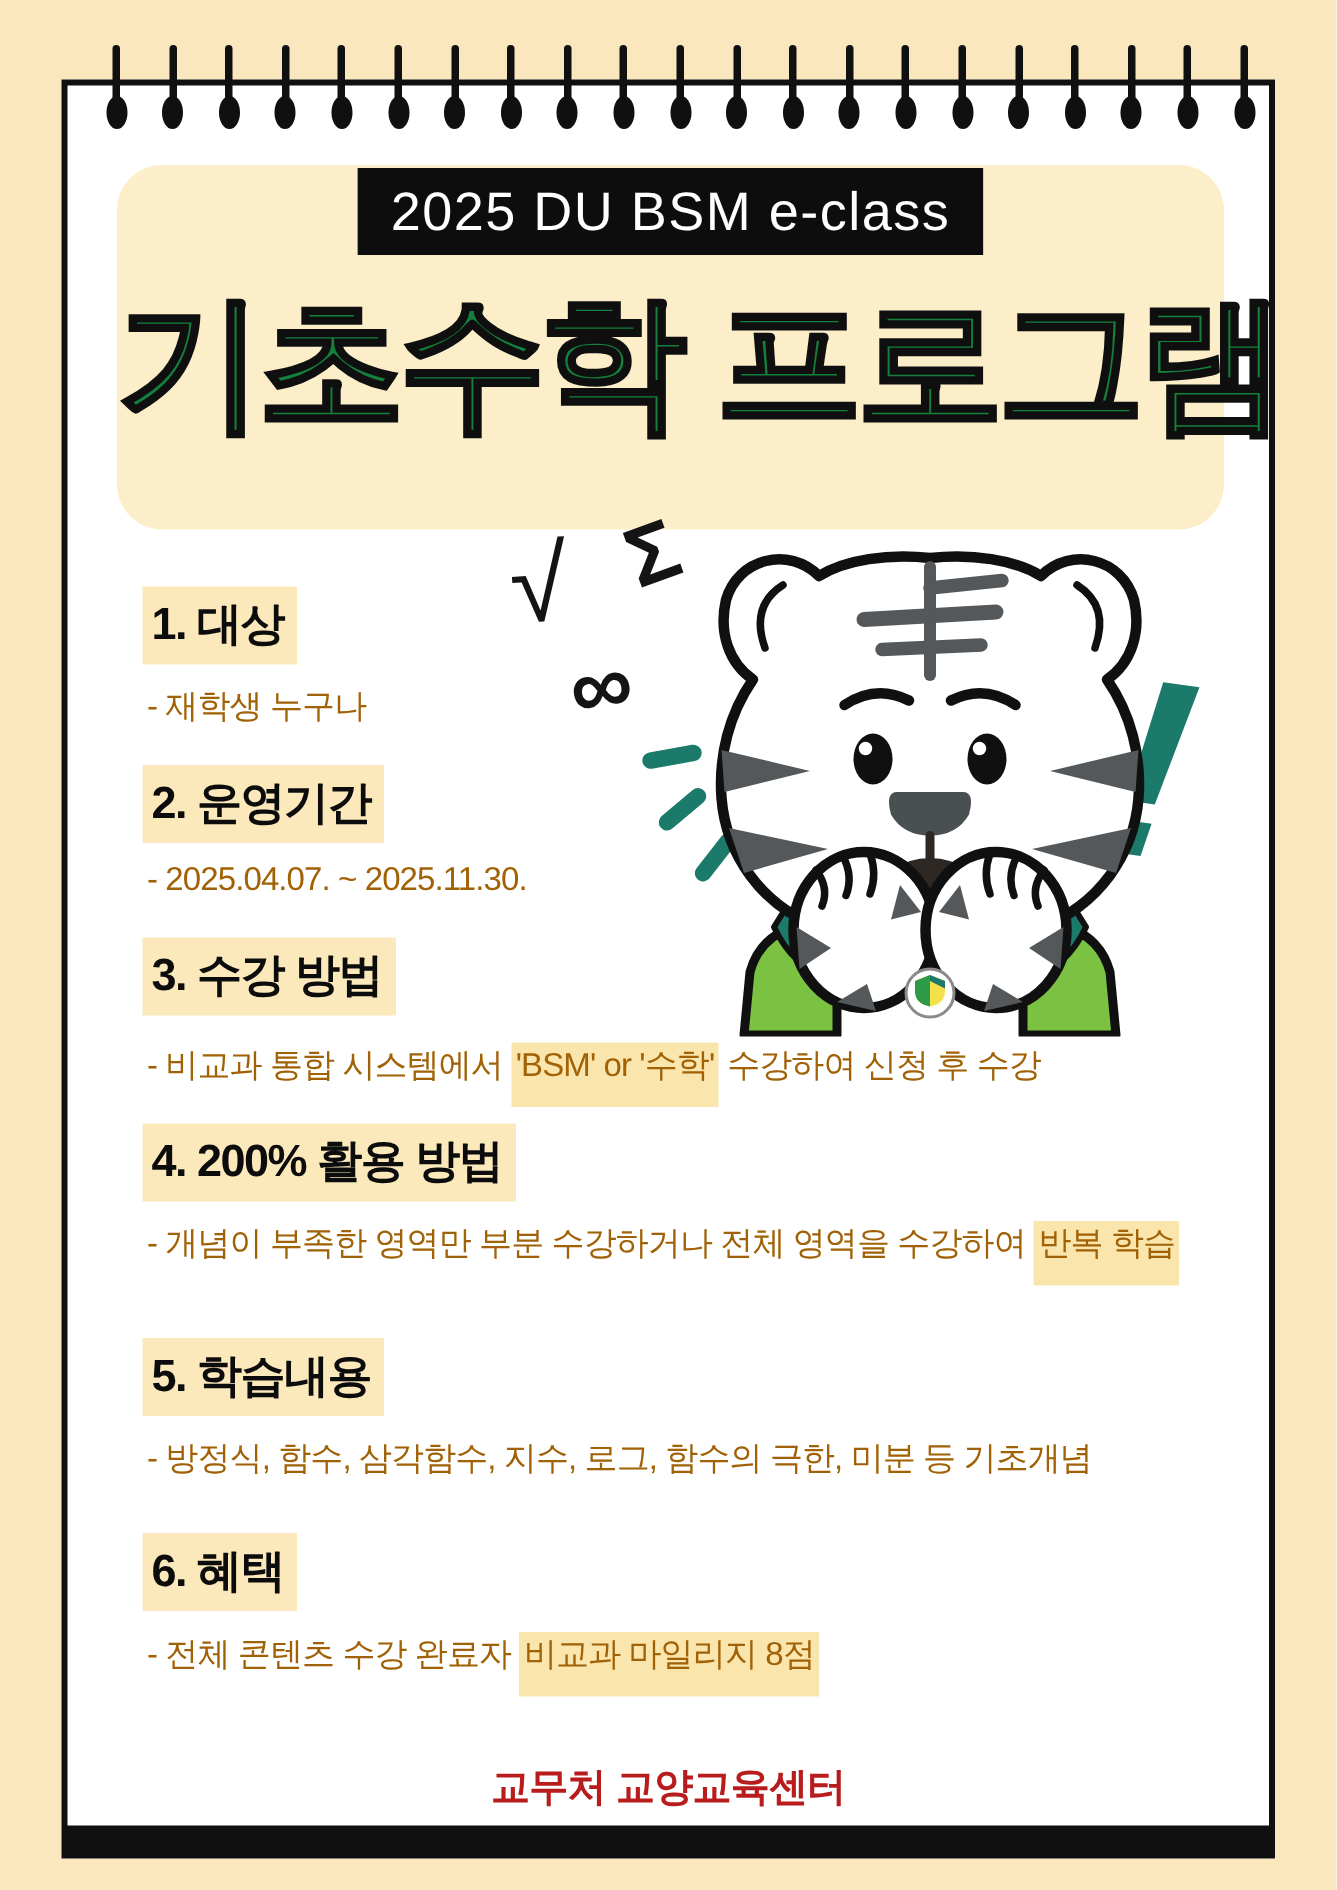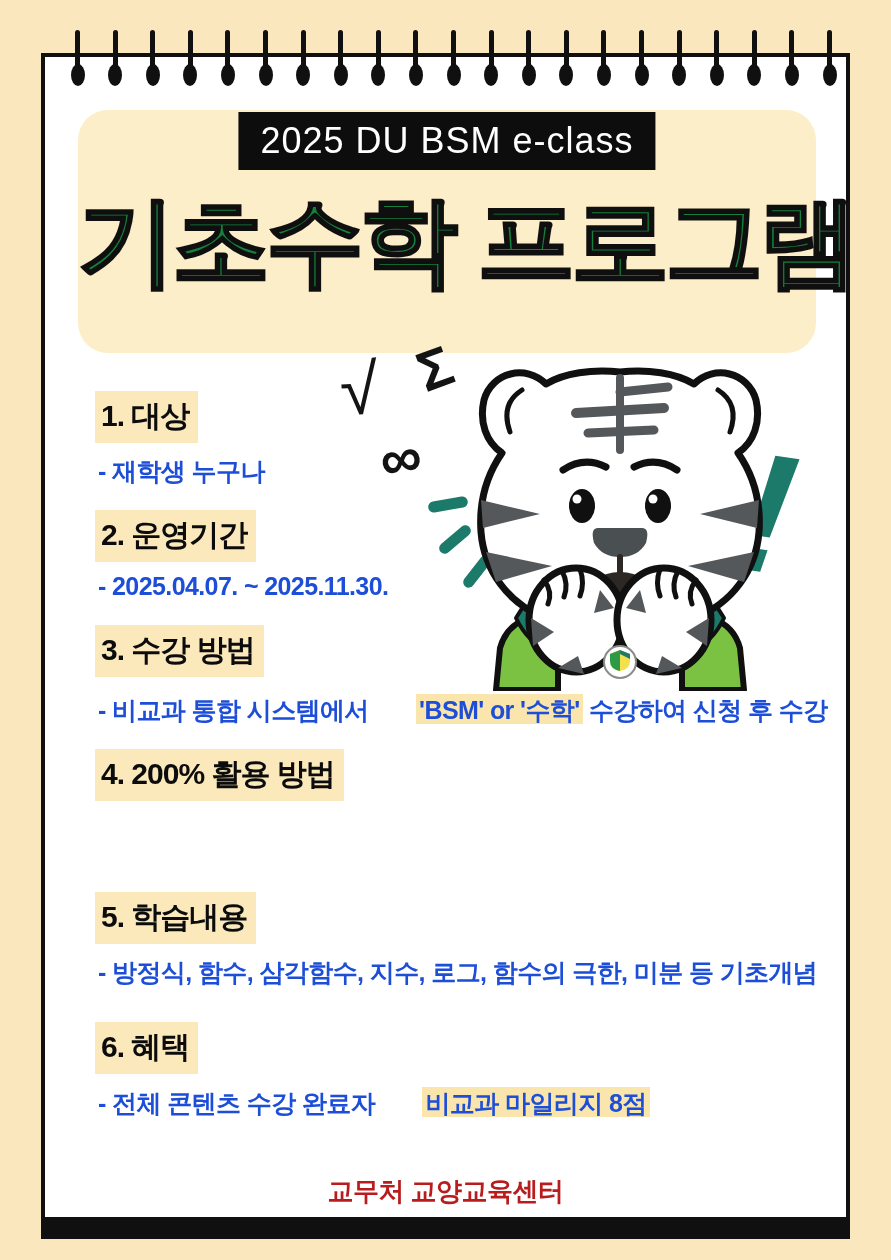--- a/index.html
+++ b/index.html
@@ -38,24 +38,24 @@
     font-size:98px;line-height:1.05;font-weight:900;color:#15803d;
     letter-spacing:-4px;-webkit-text-stroke:2.5px #0F0F0F;white-space:nowrap;
   }
   
   .h{
     position:absolute;display:inline-block;background:#FBE9BC;
     font-size:30px;font-weight:800;color:#0C0C0C;letter-spacing:-1px;
     padding:5px 9px 6px 6px;white-space:nowrap;
   }
   .b{
-    position:absolute;font-size:25px;color:#1d4ed8;letter-spacing:-0.6px;
-    line-height:36px;white-space:nowrap;font-weight:700;
-  }
-  .hl{background:#FAE5AC;padding:2px 3px 0;margin-left:41px;}
+    position:absolute;font-size:22px;color:#a16207;letter-spacing:-0.6px;
+    line-height:36px;white-space:nowrap;font-weight:400;
+  }
+  .hl{background:#FAE5AC;padding:2px 3px 16px;}
   .footer{
     position:absolute;left:41px;top:1174px;width:809px;text-align:center;
     font-size:26px;font-weight:600;color:#b91c1c;letter-spacing:-0.5px;
   }
   
   .sym{position:absolute;color:#141414;}
   .sym-sqrt{left:340px;top:350px;font-size:70px;font-weight:400;transform:rotate(-4deg);}
   .sym-sigma{left:418px;top:336px;font-size:56px;font-weight:600;transform:rotate(-20deg);}
   .sym-inf{left:380px;top:424px;font-size:58px;font-weight:700;transform:rotate(-10deg);}
   .bang{
@@ -180,20 +180,21 @@
 <div class="b" style="left:98px;top:453px"><span>- 재학생 누구나</span></div>
 
 <div class="h" style="left:95px;top:510px">2. 운영기간</div>
 <div class="b" style="left:98px;top:568px"><span>- 2025.04.07. ~ 2025.11.30.</span></div>
 
 <div class="h" style="left:95px;top:625px">3. 수강 방법</div>
 <div class="b" style="left:98px;top:692px"><span>- 비교과 통합 시스템에서 </span><span class="hl">'BSM' or '수학'</span><span> 수강하여 신청 후 수강</span></div>
 
 <div class="h" style="left:95px;top:749px">4. 200% 활용 방법</div>
 <div class="b" style="left:98px;top:811px">
+  <div><span>- 개념이 부족한 영역만 부분 수강하거나 전체 영역을 수강하여 </span><span class="hl">반복 학습</span></div>
 </div>
 
 <div class="h" style="left:95px;top:892px">5. 학습내용</div>
 <div class="b" style="left:98px;top:954px"><span>- 방정식, 함수, 삼각함수, 지수, 로그, 함수의 극한, 미분 등 기초개념</span></div>
 
 <div class="h" style="left:95px;top:1022px">6. 혜택</div>
 <div class="b" style="left:98px;top:1085px"><span>- 전체 콘텐츠 수강 완료자 </span><span class="hl">비교과 마일리지 8점</span></div>
 
 <div class="footer">교무처 교양교육센터</div>
 

